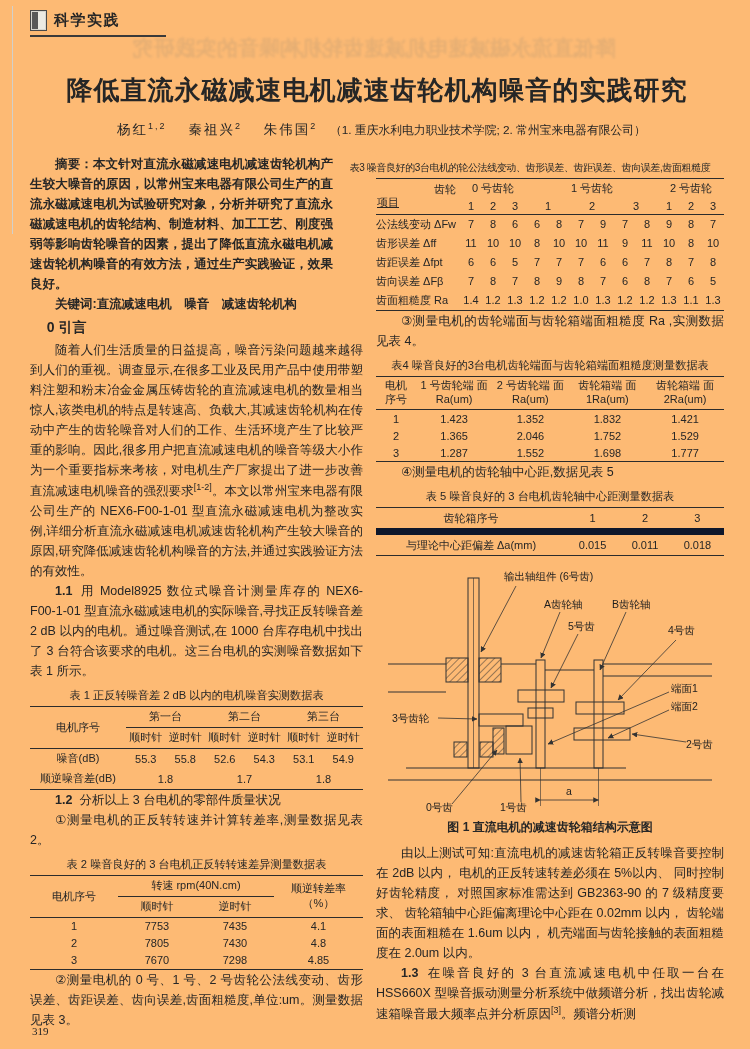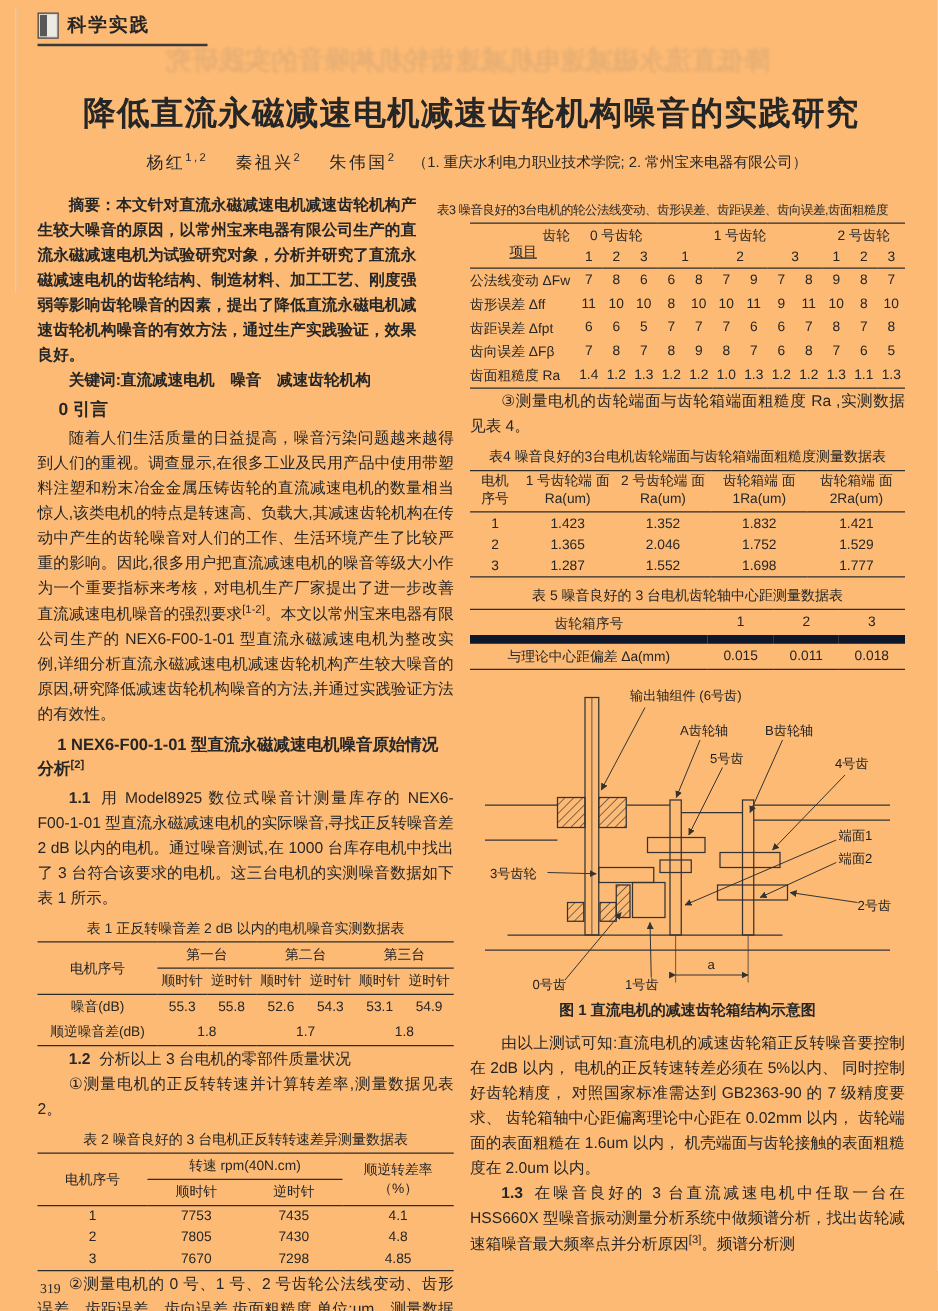--- a/index.html
+++ b/index.html
@@ -41,21 +41,21 @@
             border-bottom:1.5px solid #2c2c2c;font-size:11px;}
   .sci th,.sci td{font-weight:400;text-align:center;padding:2.5px 2px;}
   .sci thead{border-bottom:1px solid #2c2c2c;}
   .sci .spanner{border-bottom:1px solid #2c2c2c;}
   .t3{font-size:9.3px;table-layout:fixed;}
   .t3 th,.t3 td{padding:2px 0;}
   .t3 td.lbl{text-align:left;white-space:nowrap;}
   .t3cap{white-space:nowrap;margin-left:-40px;width:388px;font-size:10px;letter-spacing:-0.4px;}
   .corner{line-height:1.15;}
   .corner .ct{display:block;text-align:right;padding-right:4px;}
-  .corner .cb{display:block;text-align:center;padding-left:1px;text-decoration:underline;}
+  .corner .cb{display:block;text-align:left;padding-left:1px;text-decoration:underline;}
   .t4{font-size:10.4px;}
   .t4 thead th{line-height:1.25;}
   .t5{font-size:11px;}
   .t5 td.l5{text-align:center;}
   .t5 tr.rule td{border-bottom:7px solid #0f172a;}
   
   .figwrap{margin-top:8px;}
   .figwrap svg text{font-size:10.5px;fill:#1e1e1e;}
   .fcap{font-size:12px;font-weight:700;text-align:center;margin:1px 0 7px;}
   .ln{stroke:#333;stroke-width:1;fill:none;}
@@ -88,21 +88,20 @@
 
   <div class="cols">
 
     <div class="col-l">
       <p class="body abstract"><span>摘要：</span><span>本文针对直流永磁减速电机减速齿轮机构产生较大噪音的原因，以常州宝来电器有限公司生产的直流永磁减速电机为试验研究对象，分析并研究了直流永磁减速电机的齿轮结构、制造材料、加工工艺、刚度强弱等影响齿轮噪音的因素，提出了降低直流永磁电机减速齿轮机构噪音的有效方法，通过生产实践验证，效果良好。</span></p>
       <p class="body kw"><span>关键词:</span><span>直流减速电机　噪音　减速齿轮机构</span></p>
 
       <h3 class="h0">0 引言</h3>
       <p class="body"><span>随着人们生活质量的日益提高，噪音污染问题越来越得到人们的重视。调查显示,在很多工业及民用产品中使用带塑料注塑和粉末冶金金属压铸齿轮的直流减速电机的数量相当惊人,该类电机的特点是转速高、负载大,其减速齿轮机构在传动中产生的齿轮噪音对人们的工作、生活环境产生了比较严重的影响。因此,很多用户把直流减速电机的噪音等级大小作为一个重要指标来考核，对电机生产厂家提出了进一步改善直流减速电机噪音的强烈要求</span><sup>[1-2]</sup><span>。本文以常州宝来电器有限公司生产的 NEX6-F00-1-01 型直流永磁减速电机为整改实例,详细分析直流永磁减速电机减速齿轮机构产生较大噪音的原因,研究降低减速齿轮机构噪音的方法,并通过实践验证方法的有效性。</span></p>
 
-      <h3 class="h1"><span>1 NEX6-F00-1-01 型直流永磁减速电机噪音原始情况分析</span><sup>[2]</sup></h3>
 
       <p class="body"><b class="pnum">1.1</b><span>用 Model8925 数位式噪音计测量库存的 NEX6-F00-1-01 型直流永磁减速电机的实际噪音,寻找正反转噪音差 2 dB 以内的电机。通过噪音测试,在 1000 台库存电机中找出了 3 台符合该要求的电机。这三台电机的实测噪音数据如下表 1 所示。</span></p>
 
       <div class="tcap">表 1 正反转噪音差 2 dB 以内的电机噪音实测数据表</div>
       <table class="sci">
         <colgroup>
             <col style="width:96px">
             <col span="6">
           </colgroup>
         <thead>
@@ -333,20 +332,21 @@
           <tr>
             <td>3</td>
               <td>1.287</td>
               <td>1.552</td>
               <td>1.698</td>
               <td>1.777</td>
           </tr>
         </tbody>
       </table>
 
+      <p class="body mt6">④测量电机的齿轮轴中心距,数据见表 5</p>
 
       <div class="tcap">表 5 噪音良好的 3 台电机齿轮轴中心距测量数据表</div>
       <table class="sci t5">
         <colgroup>
             <col style="width:190px">
             <col>
             <col>
             <col>
           </colgroup>
         <tbody>

